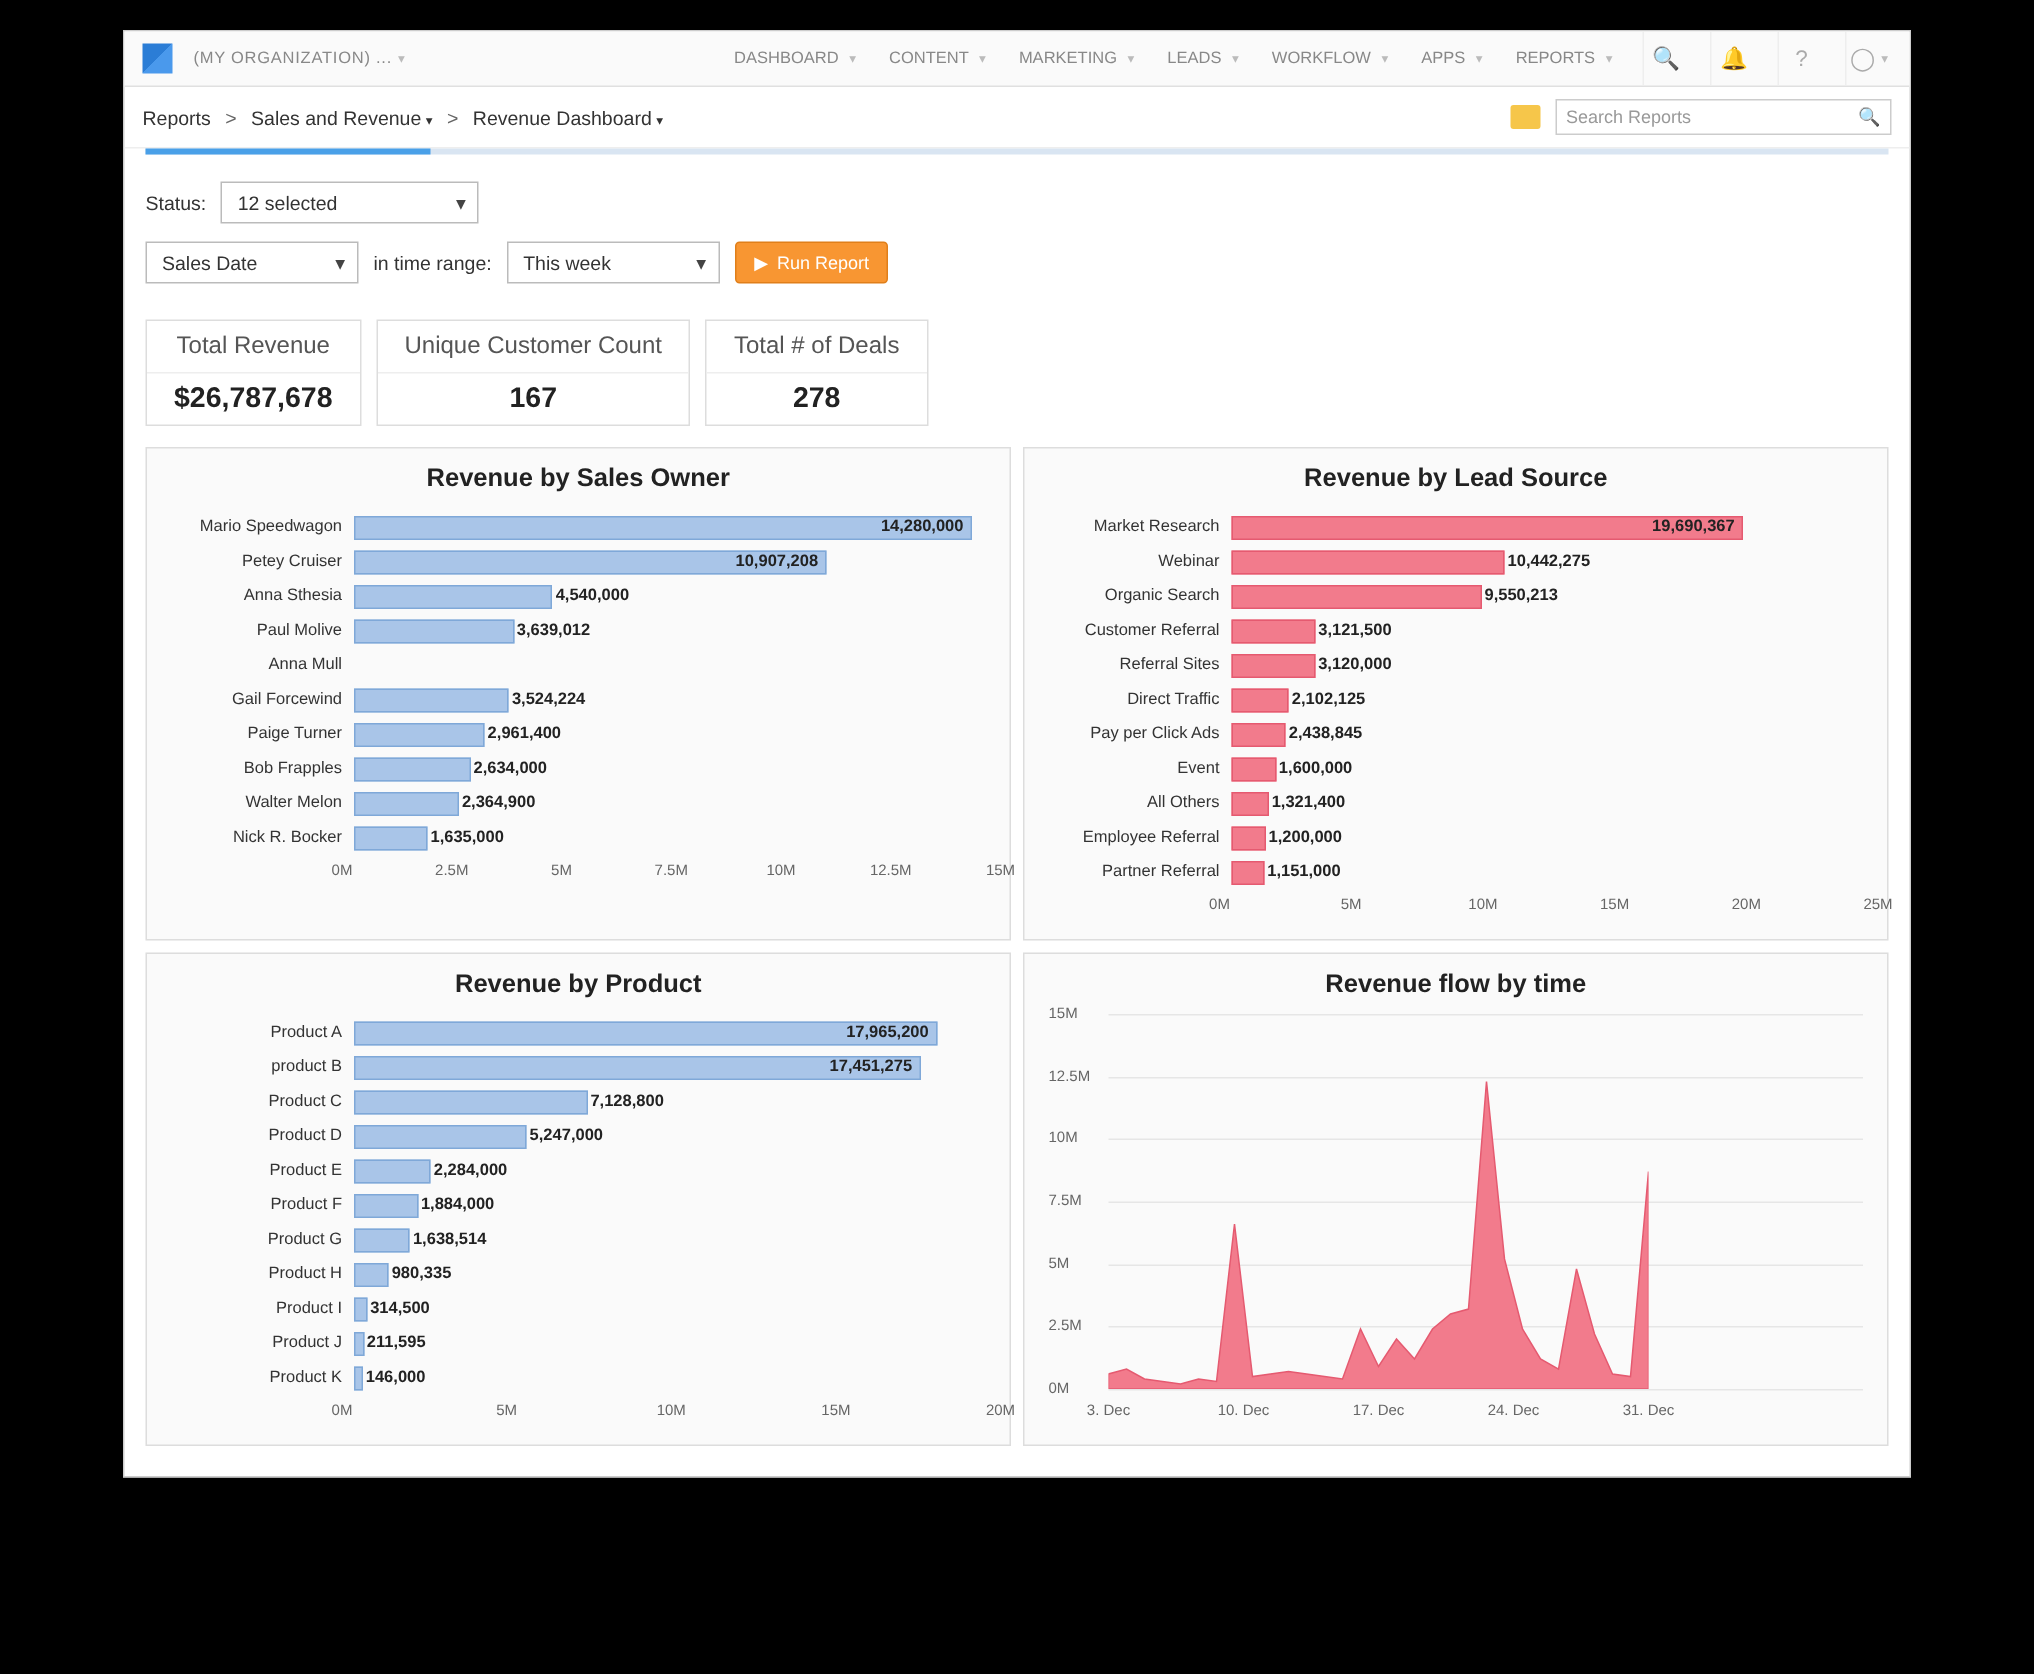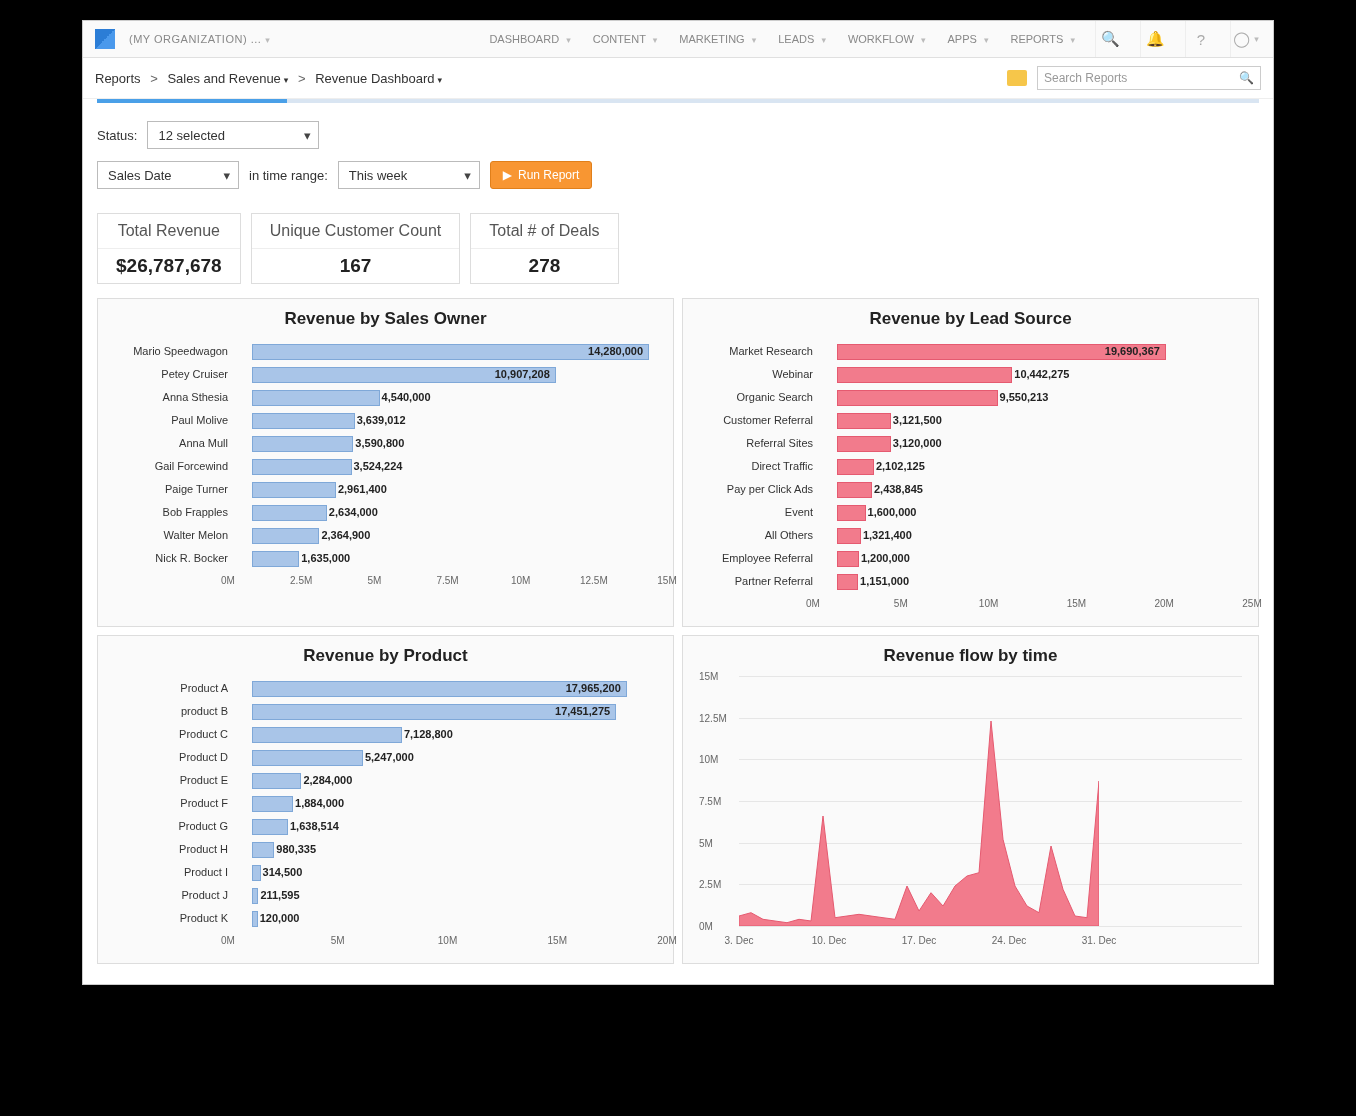--- a/index.html
+++ b/index.html
@@ -33,21 +33,21 @@
   .runbtn{background:#f89632;border:1px solid #e07f1a;color:#fff;height:26px;padding:0 12px;border-radius:3px;display:inline-flex;align-items:center;gap:6px;font-size:12px;cursor:pointer;}
   .metrics{padding:0 14px 14px;display:flex;gap:10px;}
   .metric{border:1px solid #ddd;text-align:center;}
   .metric .mh{padding:8px 18px;font-size:16px;color:#555;border-bottom:1px solid #eee;}
   .metric .mv{padding:6px 18px;font-size:19px;font-weight:bold;color:#222;text-align:center;}
   .charts{padding:0 14px 20px;display:grid;grid-template-columns:1fr 1fr;gap:8px;}
   .panel{border:1px solid #ddd;background:#fafafa;padding:6px 6px 10px;}
   .ptitle{text-align:center;font-size:17px;font-weight:600;color:#222;margin:4px 0 10px;}
   .hbar-chart{position:relative;}
   .hbar-row{display:flex;align-items:center;height:23px;}
-  .hbar-cat{width:124px;text-align:right;padding-right:24px;font-size:11px;color:#333;white-space:nowrap;}
+  .hbar-cat{width:124px;text-align:right;padding-right:8px;font-size:11px;color:#333;white-space:nowrap;}
   .hbar-area{flex:1;position:relative;height:16px;}
   .hbar{position:absolute;left:0;top:1px;height:14px;}
   .hbar.blue{background:#a9c5e8;border:1px solid #7fa8d8;}
   .hbar.pink{background:#f27b8c;border:1px solid #e55a70;}
   .hbar-val{position:absolute;top:0;font-size:11px;font-weight:600;color:#222;line-height:16px;white-space:nowrap;}
   .xaxis{display:flex;margin-left:124px;margin-top:6px;position:relative;height:18px;}
   .xtick{font-size:10px;color:#666;position:absolute;transform:translateX(-50%);}
   .areachart{position:relative;height:270px;margin:0 10px;}
   .areachart svg{position:absolute;left:40px;top:0;right:0;bottom:20px;}
   .ytick{position:absolute;left:0;font-size:10px;color:#666;transform:translateY(-50%);}
@@ -155,24 +155,20 @@
           </div>
           <div class="hbar-row">
             <div class="hbar-cat">Paul Molive</div>
             <div class="hbar-area">
               <div class="hbar blue" style="width: 24.2601%;"></div>
               <div class="hbar-val" style="left: 24.2601%; padding-left: 4px;">3,639,012</div>
             </div>
           </div>
           <div class="hbar-row">
             <div class="hbar-cat">Anna Mull</div>
-            <div class="hbar-area">
-              <div class="hbar blue" style="width: 23.9387%;"></div>
-              <div class="hbar-val" style="left: 23.9387%; padding-left: 4px;">3,590,800</div>
-            </div>
           </div>
           <div class="hbar-row">
             <div class="hbar-cat">Gail Forcewind</div>
             <div class="hbar-area">
               <div class="hbar blue" style="width: 23.4948%;"></div>
               <div class="hbar-val" style="left: 23.4948%; padding-left: 4px;">3,524,224</div>
             </div>
           </div>
           <div class="hbar-row">
             <div class="hbar-cat">Paige Turner</div>
@@ -373,21 +369,21 @@
             <div class="hbar-cat">Product J</div>
             <div class="hbar-area">
               <div class="hbar blue" style="width: 1.05797%;"></div>
               <div class="hbar-val" style="left: 1.05797%; padding-left: 4px;">211,595</div>
             </div>
           </div>
           <div class="hbar-row">
             <div class="hbar-cat">Product K</div>
             <div class="hbar-area">
               <div class="hbar blue" style="width: 0.895%;"></div>
-              <div class="hbar-val" style="left: 0.895%; padding-left: 4px;">120,000</div>
+              <div class="hbar-val" style="left: 0.895%; padding-left: 4px;">146,000</div>
             </div>
           </div>
           <div class="xaxis">
             <div class="xtick" style="left: 0%;">0M</div>
             <div class="xtick" style="left: 25%;">5M</div>
             <div class="xtick" style="left: 50%;">10M</div>
             <div class="xtick" style="left: 75%;">15M</div>
             <div class="xtick" style="left: 100%;">20M</div>
           </div>
         </div>

